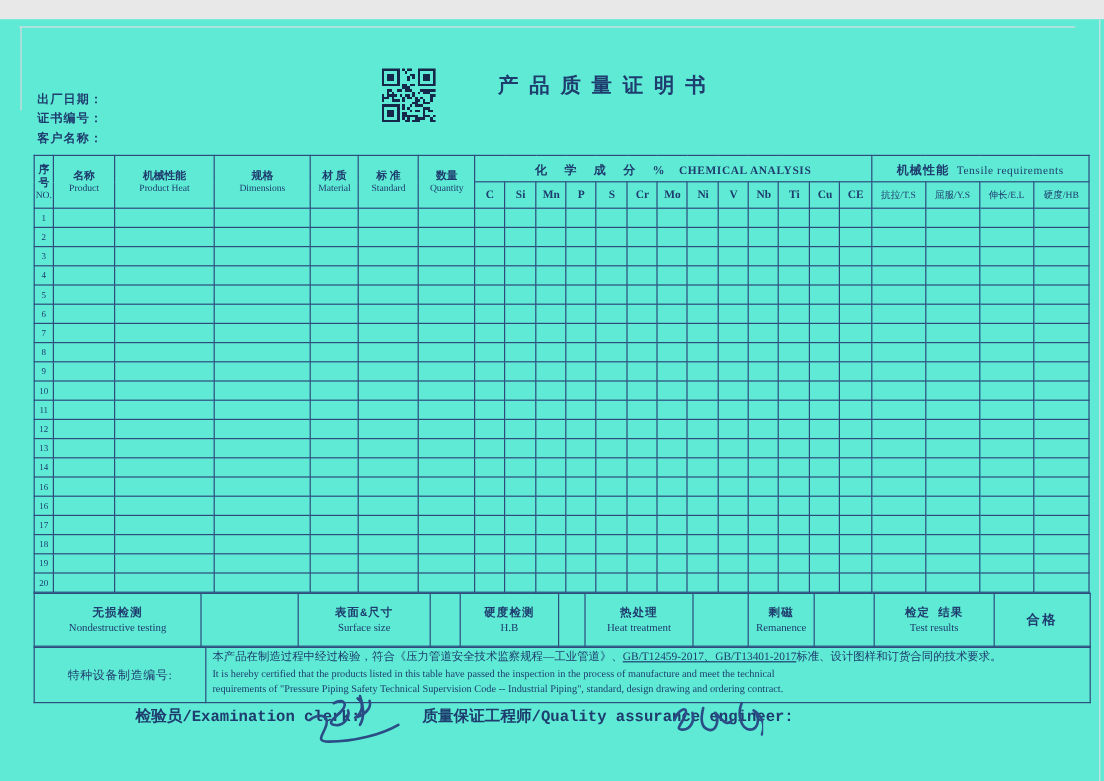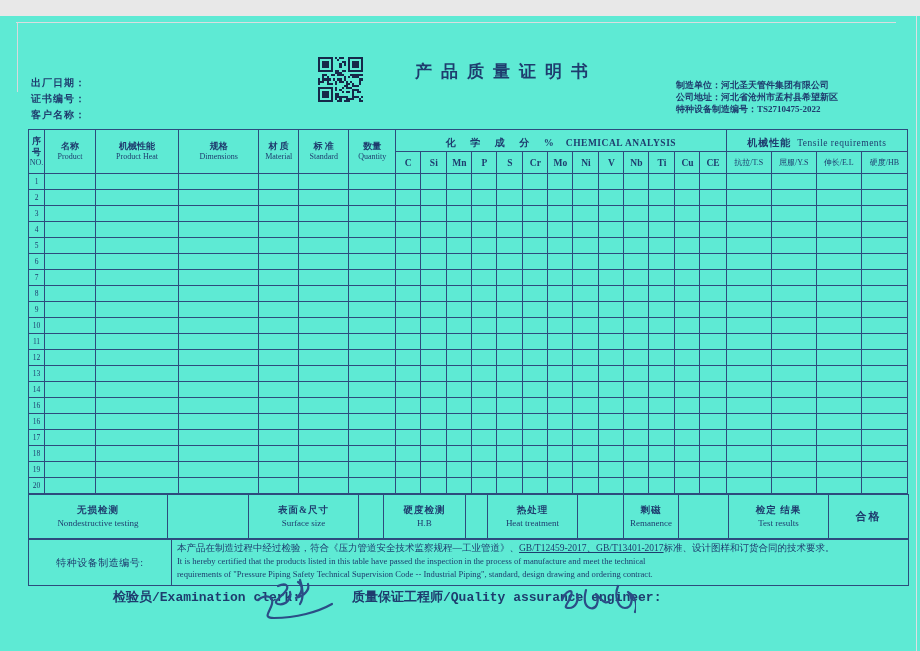--- a/index.html
+++ b/index.html
@@ -32,21 +32,21 @@
   .two-line .cn{display:block;font-size:9px;font-weight:bold;line-height:11px;}
   .two-line .en{display:block;font-size:8px;line-height:10px;}
   .span-head .cn{font-weight:bold;font-size:10px;letter-spacing:6px;}
   .span-head .en{font-weight:bold;font-size:9.5px;letter-spacing:.5px;margin-left:6px;}
   .chem-sym{font-size:9.5px;font-weight:bold;}
   .mech-col{font-size:8px;}
   tbody tr{height:16px;}
   td.rownum{font-size:7.5px;}
 
   .summary tr{height:44px;}
-  .summary .cn{display:block;font-size:9.5px;font-weight:bold;line-height:13px;letter-spacing:1px;}
+  .summary .cn{display:block;font-size:9.5px;font-weight:bold;line-height:13px;letter-spacing:1px;font-family:Liberation Mono, monospace;}
   .summary .en{display:block;font-size:9px;line-height:12px;}
   .pass-cell{font-size:11px;font-weight:bold;letter-spacing:2px;}
 
   .explain tr{height:46px;}
   .explain .label-cell{font-size:10px;letter-spacing:.5px;}
   .explain .text-cell{text-align:left;padding:2px 5px;vertical-align:top;}
   .exp-cn{font-size:9.5px;line-height:13px;white-space:nowrap;}
   .exp-en{font-family:Liberation Serif, serif;font-size:8.6px;line-height:12.5px;white-space:nowrap;}
   .u{text-decoration:underline;}
 
@@ -184,25 +184,20 @@
         <rect x="14" y="20" width="1" height="1"></rect>
         <rect x="19" y="20" width="1" height="1"></rect>
         <rect x="20" y="20" width="1" height="1"></rect>
       </svg>
   </div>
 
   <div class="title-block">
     <div class="title-cn">产品质量证明书</div>
   </div>
 
-  <div class="hdr-right">
-    <div>制造单位：河北圣天管件集团有限公司</div>
-    <div>公司地址：河北省沧州市孟村县希望新区</div>
-    <div>特种设备制造编号：TS2710475-2022</div>
-  </div>
 
   <div class="tables">
 
     <table class="main">
       <colgroup>
         <col style="width:16px">
           <col style="width:51px">
           <col style="width:83px">
           <col style="width:80px">
         <col style="width:40px">

